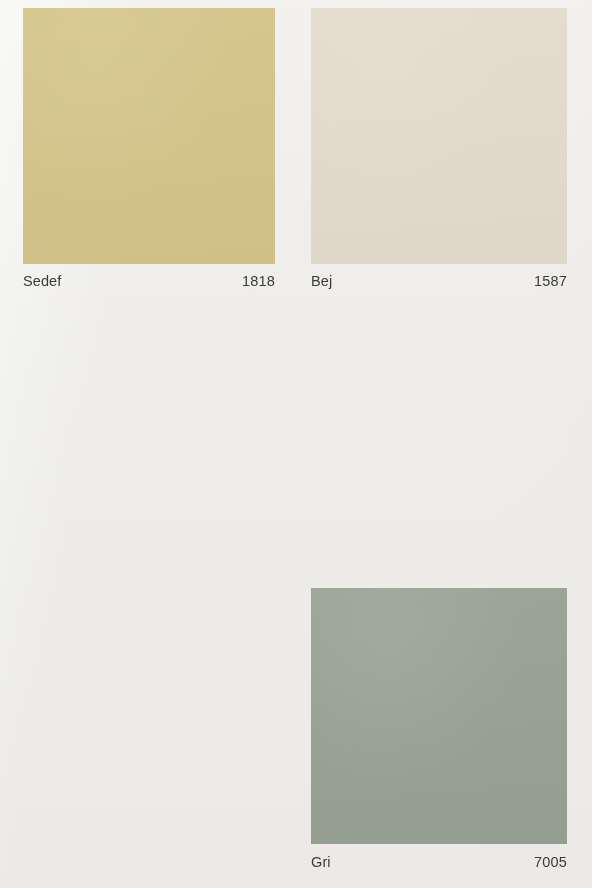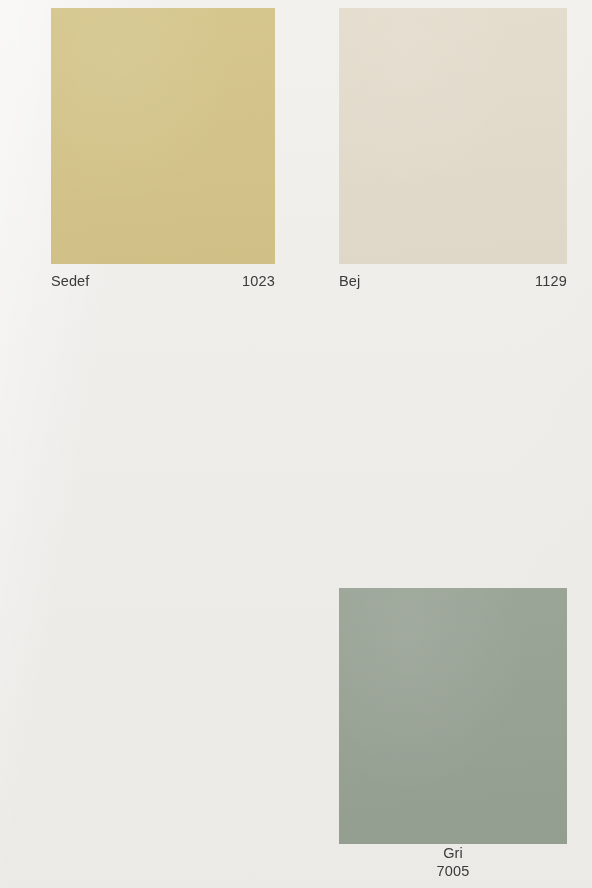--- a/index.html
+++ b/index.html
@@ -30,21 +30,20 @@
     top: 0;
     width: 592px;
     height: 888px;
     display: grid;
     grid-template-columns: 23px 252px 36px 256px 25px;
     grid-template-rows: 8px 290px 290px 288px 12px;
   }
 
   .cell {
     position: relative;
-    margin-left: 28px;
   }
   .cell.c1 { grid-column: 2; }
   .cell.c2 { grid-column: 4; }
   .cell.r1 { grid-row: 2; }
   .cell.r2 { grid-row: 3; }
   .cell.r3 { grid-row: 4; }
 
   .swatch {
     position: absolute;
     left: 0;
@@ -91,37 +90,37 @@
 </head>
 <body style="background: rgb(239, 238, 235);">
 
 <div id="page">
   <div id="grid">
 
     <div class="cell c1 r1">
       <div class="swatch" style="background-color: rgb(212, 196, 137);"></div>
       <div class="caption" style="color: rgb(58, 58, 56);">
         <span class="nm">Sedef</span>
-        <span class="cd">1023</span>
+        <span class="cd">1818</span>
       </div>
     </div>
 
     <div class="cell c2 r1">
       <div class="swatch" style="background-color: rgb(227, 219, 203);"></div>
       <div class="caption" style="color: rgb(58, 58, 56); text-align: center;">
         <span class="nm">Bej</span>
-        <span class="cd">1129</span>
+        <span class="cd">1587</span>
       </div>
     </div>
 
 
 
 
     <div class="cell c2 r3">
       <div class="swatch" style="background-color: rgb(151, 161, 147);"></div>
-      <div class="caption" style="color: rgb(58, 58, 56); flex-direction: column;">
+      <div class="caption" style="color: rgb(58, 58, 56);">
         <span class="nm">Gri</span>
         <span class="cd">7005</span>
       </div>
     </div>
 
   </div>
 </div>
 
 </body></html>

